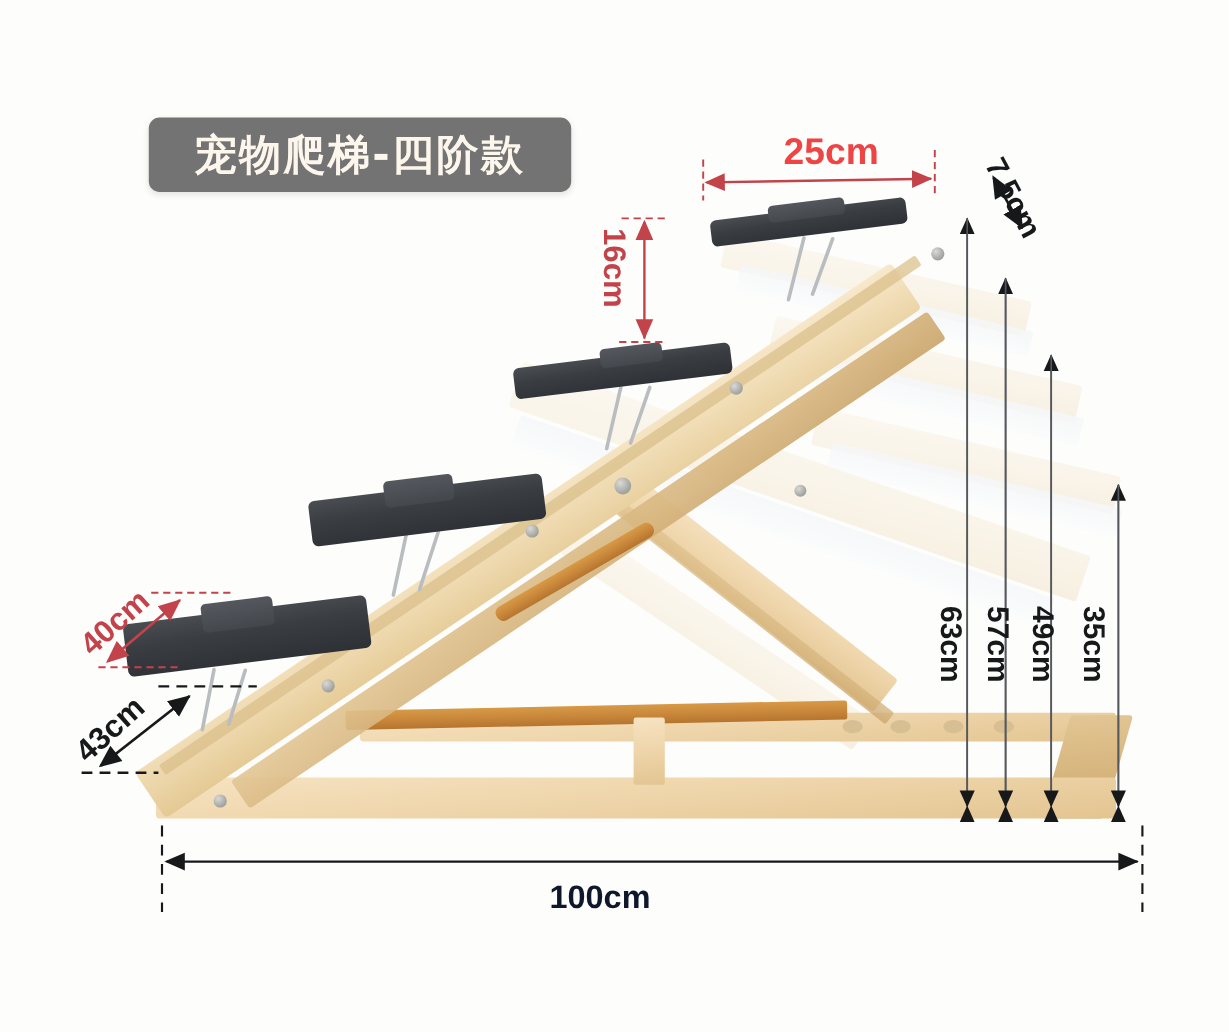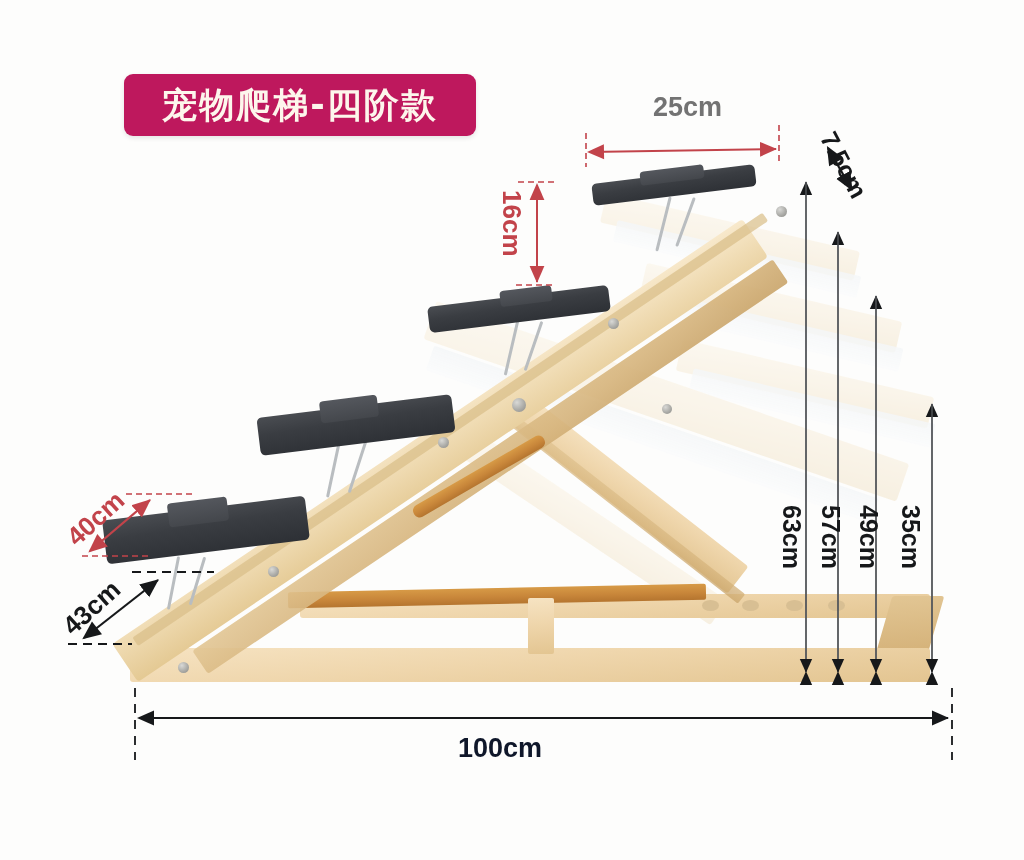--- a/index.html
+++ b/index.html
@@ -239,38 +239,38 @@
       <line x1="932" y1="404" x2="932" y2="672" stroke="#55585c" stroke-width="1.4" marker-end="url(#blkArrowSlim)"></line>
     </g>
 
     <g>
       <line x1="135" y1="688" x2="135" y2="760" stroke="#16181a" stroke-width="1.8" stroke-dasharray="9,7"></line>
       <line x1="952" y1="688" x2="952" y2="760" stroke="#16181a" stroke-width="1.8" stroke-dasharray="9,7"></line>
       <line x1="139" y1="718" x2="948" y2="718" stroke="#16181a" stroke-width="2" marker-start="url(#blkArrowStart)" marker-end="url(#blkArrowEnd)"></line>
     </g>
   </svg>
 
-  <div class="dim-label" style="left: 653px; top: 94px; font-size: 27px; color: #737373;">25cm</div>
+  <div class="dim-label" style="left: 653px; top: 111px; font-size: 31px; color: #ef4444;">25cm</div>
 
   <div class="dim-label vert-label" style="left: 499px; top: 190px; font-size: 26px; color: rgb(194, 67, 74);">16cm</div>
 
   <div class="dim-label" style="left: 838px; top: 128px; font-size: 25px; transform: rotate(62deg); transform-origin: left top; color: rgb(22, 24, 26);">7.5cm</div>
 
   <div class="dim-label" style="left: 62px; top: 531px; font-size: 26px; transform: rotate(-42deg); transform-origin: left top; color: rgb(194, 67, 74);">40cm</div>
 
   <div class="dim-label" style="left: 58px; top: 620px; font-size: 26px; transform: rotate(-42deg); transform-origin: left top; color: rgb(22, 24, 26);">43cm</div>
 
   <div class="dim-label vert-label" style="left: 779px; top: 505px; font-size: 25px; color: rgb(22, 24, 26);">63cm</div>
 
   <div class="dim-label vert-label" style="left: 818px; top: 505px; font-size: 25px; color: rgb(22, 24, 26);">57cm</div>
 
   <div class="dim-label vert-label" style="left: 856px; top: 505px; font-size: 25px; color: rgb(22, 24, 26);">49cm</div>
 
   <div class="dim-label vert-label" style="left: 898px; top: 505px; font-size: 25px; color: rgb(22, 24, 26);">35cm</div>
 
   <div class="dim-label" style="left: 500px; top: 735px; font-size: 27px; transform: translateX(-50%); color: #0f172a;">100cm</div>
 
-  <div id="title-badge" style="background: #be185d;">
+  <div id="title-badge" style="background: #737373; margin-top: 24px;">
     <span style="color: rgb(253, 246, 236);">宠物爬梯-四阶款</span>
   </div>
 
 
 </div>
 
 </body></html>

